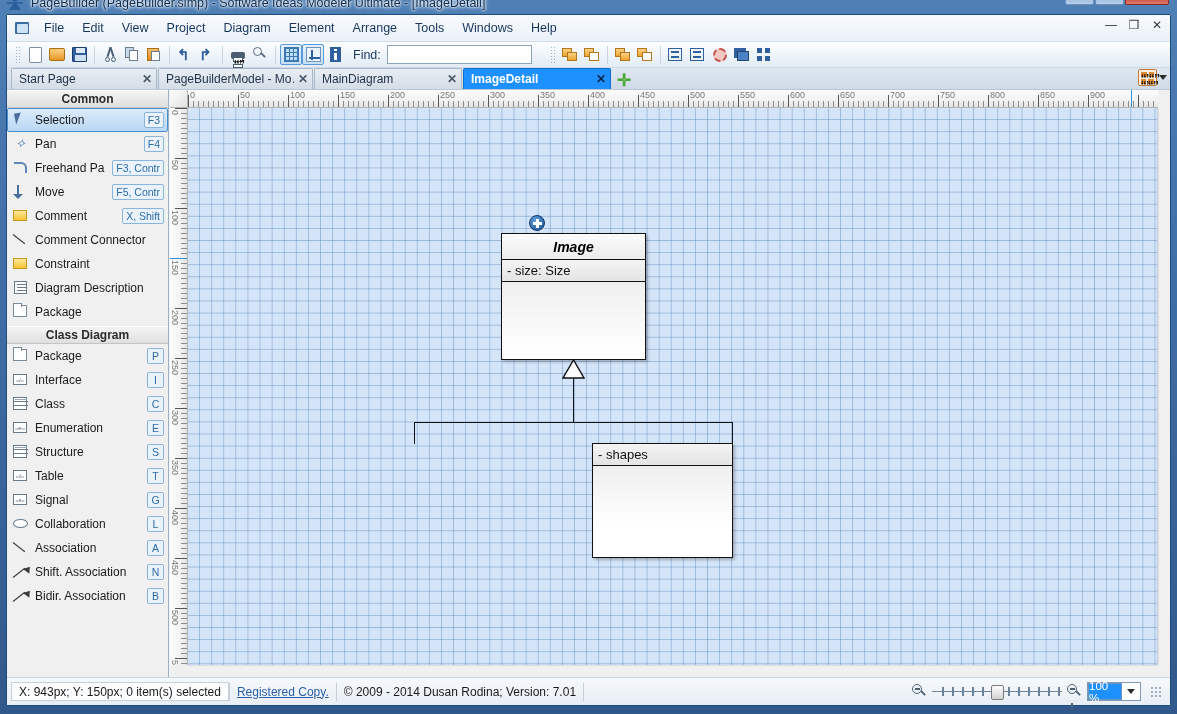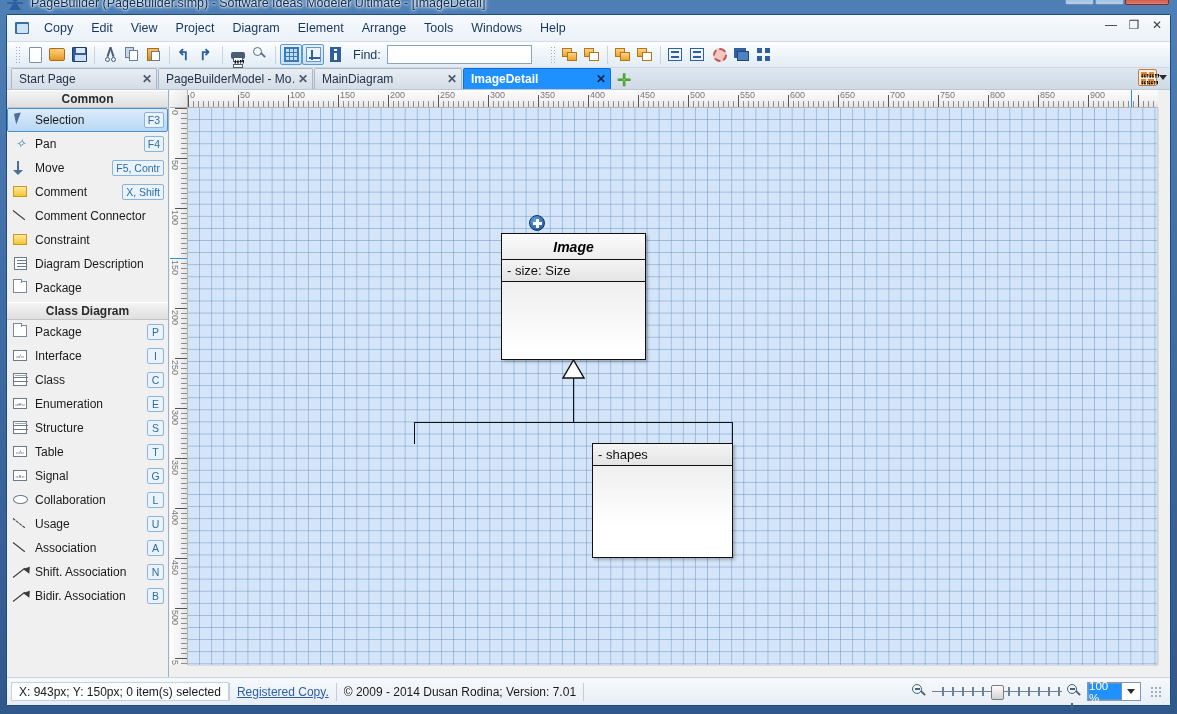--- a/index.html
+++ b/index.html
@@ -333,21 +333,21 @@
     </div>
   </div>
 
   <div id="frame-inner">
 
     <div id="menubar">
       <div id="menu-appicon">
           <span class="f1"></span>
           <span class="f2"></span>
         </div>
-      <div class="menu-item">Copy</div>
+      <div class="menu-item">File</div>
       <div class="menu-item">Edit</div>
       <div class="menu-item">View</div>
       <div class="menu-item">Project</div>
       <div class="menu-item">Diagram</div>
       <div class="menu-item">Element</div>
       <div class="menu-item">Arrange</div>
       <div class="menu-item">Tools</div>
       <div class="menu-item">Windows</div>
       <div class="menu-item">Help</div>
       <div id="menubar-winbtns">
@@ -530,20 +530,27 @@
       </div>
       <div class="pal-item">
         <span class="pal-ic">
             <i class="pi-pan">✧</i>
           </span>
         <span class="pal-label">Pan</span>
         <span class="pal-key">F4</span>
       </div>
       <div class="pal-item">
         <span class="pal-ic">
+            <i class="pi-free"></i>
+          </span>
+        <span class="pal-label">Freehand Pa</span>
+        <span class="pal-key">F3, Contr</span>
+      </div>
+      <div class="pal-item">
+        <span class="pal-ic">
             <i class="pi-move"></i>
           </span>
         <span class="pal-label">Move</span>
         <span class="pal-key">F5, Contr</span>
       </div>
       <div class="pal-item">
         <span class="pal-ic">
             <i class="pi-note"></i>
           </span>
         <span class="pal-label">Comment</span>
@@ -624,27 +631,20 @@
           </span>
         <span class="pal-label">Signal</span>
         <span class="pal-key">G</span>
       </div>
       <div class="pal-item">
         <span class="pal-ic">
             <i class="pi-ellipse"></i>
           </span>
         <span class="pal-label">Collaboration</span>
         <span class="pal-key">L</span>
-      </div>
-      <div class="pal-item">
-        <span class="pal-ic">
-            <i class="pi-dash"></i>
-          </span>
-        <span class="pal-label">Usage</span>
-        <span class="pal-key">U</span>
       </div>
       <div class="pal-item">
         <span class="pal-ic">
             <i class="pi-line"></i>
           </span>
         <span class="pal-label">Association</span>
         <span class="pal-key">A</span>
       </div>
       <div class="pal-item">
         <span class="pal-ic">

